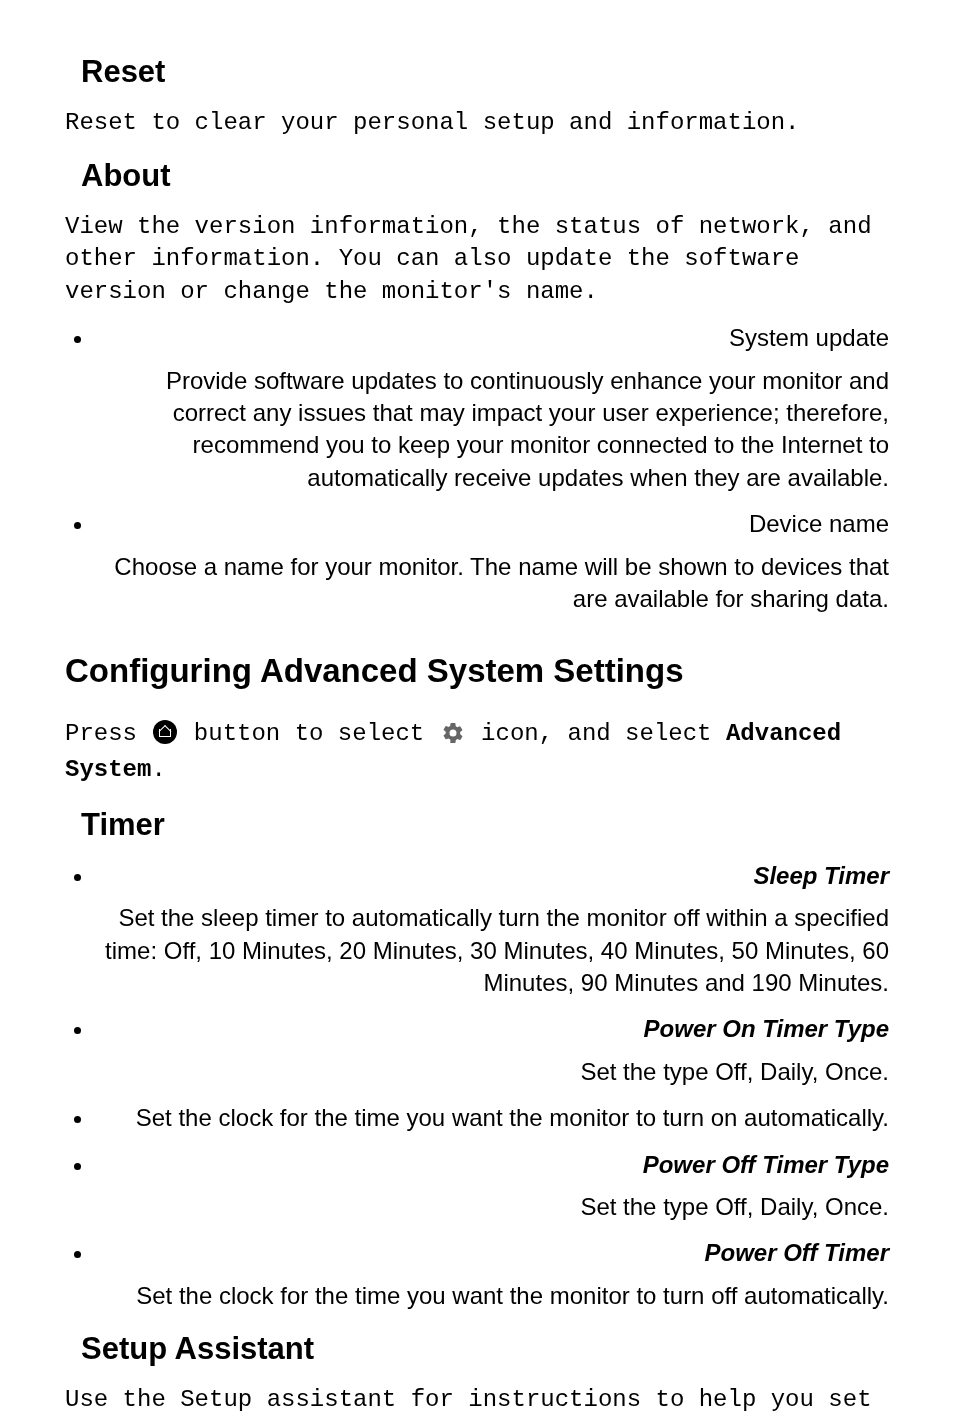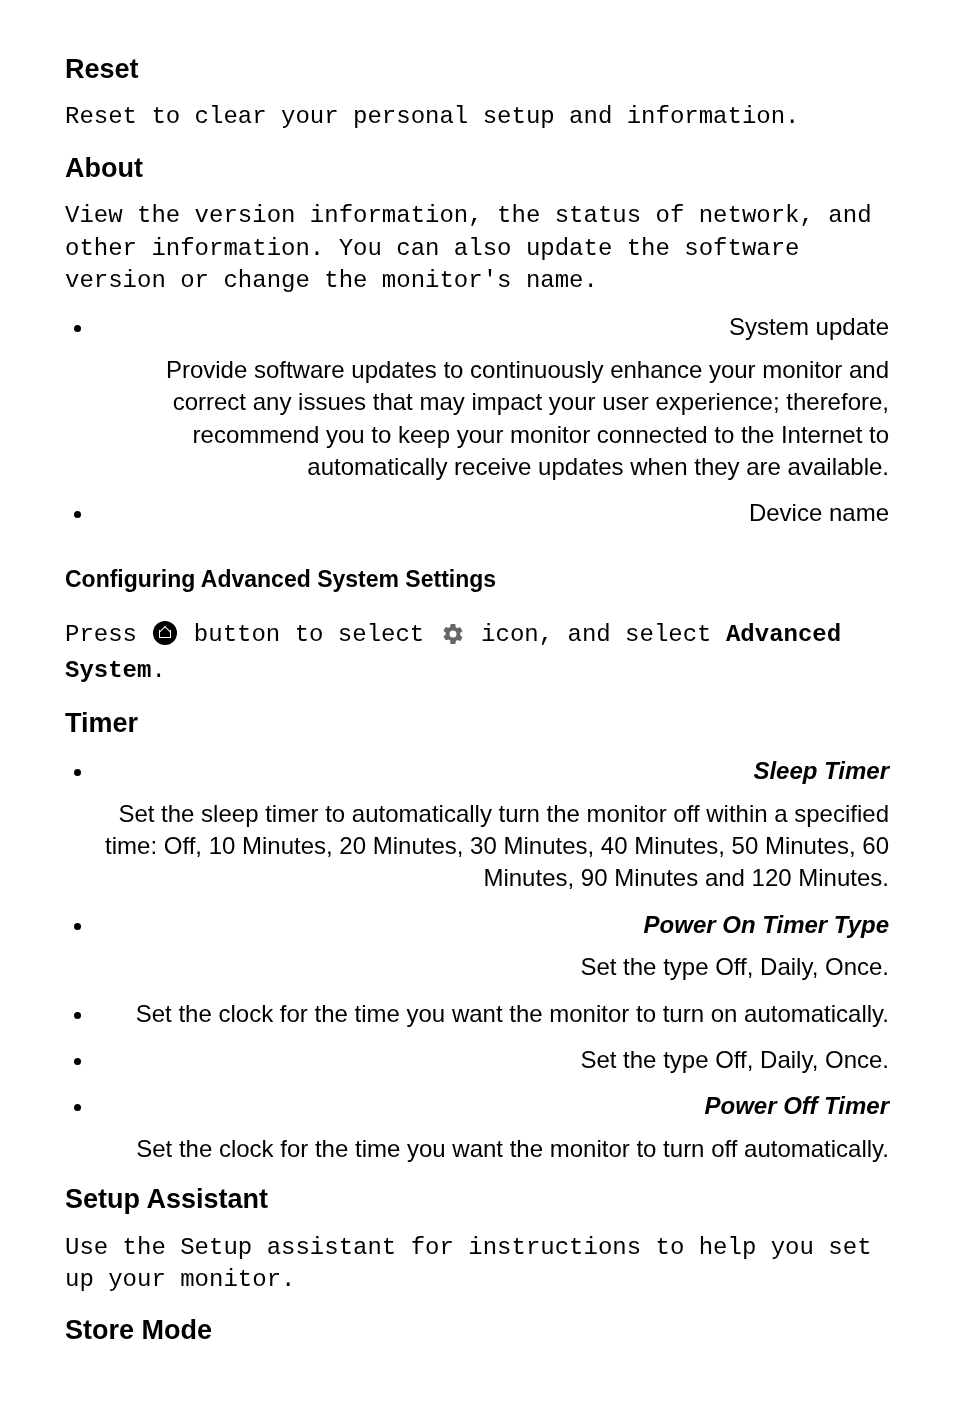--- a/index.html
+++ b/index.html
@@ -7,26 +7,26 @@
       margin: 0;
       padding: 35px 65px 30px 65px;
       font-family: Arial, Helvetica, sans-serif;
       color: #000;
       background: #fff;
       width: 954px;
       font-size: 24px;
       line-height: 1.35;
     }
     .h2 {
-      font-size: 27px;
+      font-size: 31px;
       font-weight: bold;
-      margin: 16px 0 14px 0;
+      margin: 16px 0 14px 16px;
     }
     .h1 {
-      font-size: 23px;
+      font-size: 33px;
       font-weight: bold;
       margin: 34px 0 22px 0;
     }
     p { margin: 0 0 14px 0; font-family: Liberation Mono, monospace; }
     ul.top {
       list-style: disc;
       margin: 0 0 10px 0;
       padding-left: 30px;
     }
     ul.top > li { margin-bottom: 6px; text-align: right; }
@@ -87,20 +87,21 @@
 
 <div class="h2">About</div>
 <p>View the version information, the status of network, and other information. You can also update the software version or change the monitor's name.</p>
 <ul class="top">
   <li>
     <span class="label">System update</span>
     <span class="desc">Provide software updates to continuously enhance your monitor and correct any issues that may impact your user experience; therefore, recommend you to keep your monitor connected to the Internet to automatically receive updates when they are available.</span>
   </li>
   <li>
     <span class="label">Device name</span>
+    <span class="desc">Choose a name for your monitor. The name will be shown to devices that are available for sharing data.</span>
   </li>
 </ul>
 
 <div class="h1">Configuring Advanced System Settings</div>
 <p class="inline-row">
   <span>Press </span>
   <span class="icon-circle icon-home"></span>
   <span> button to select </span>
   <span class="icon-gear-wrap">
     <svg viewBox="0 0 24 24">
@@ -108,30 +109,31 @@
       </svg>
   </span>
   <span> icon, and select </span>
   <b>Advanced System</b><span>.</span>
 </p>
 
 <div class="h2">Timer</div>
 <ul class="top">
   <li>
     <span class="label bold">Sleep Timer</span>
-    <span class="desc">Set the sleep timer to automatically turn the monitor off within a specified time: Off, 10 Minutes, 20 Minutes, 30 Minutes, 40 Minutes, 50 Minutes, 60 Minutes, 90 Minutes and 120 Minutes.</span>
+    <span class="desc">Set the sleep timer to automatically turn the monitor off within a specified time: Off, 10 Minutes, 20 Minutes, 30 Minutes, 40 Minutes, 50 Minutes, 60 Minutes, 90 Minutes and 190 Minutes.</span>
   </li>
   <li>
     <span class="label bold">Power On Timer Type</span>
     <span class="desc">Set the type Off, Daily, Once.</span>
   </li>
   <li>
     <span class="desc">Set the clock for the time you want the monitor to turn on automatically.</span>
   </li>
   <li>
+    <span class="label bold">Power Off Timer Type</span>
     <span class="desc">Set the type Off, Daily, Once.</span>
   </li>
   <li>
     <span class="label bold">Power Off Timer</span>
     <span class="desc">Set the clock for the time you want the monitor to turn off automatically.</span>
   </li>
 </ul>
 
 <div class="h2">Setup Assistant</div>
 <p>Use the Setup assistant for instructions to help you set up your monitor.</p>

